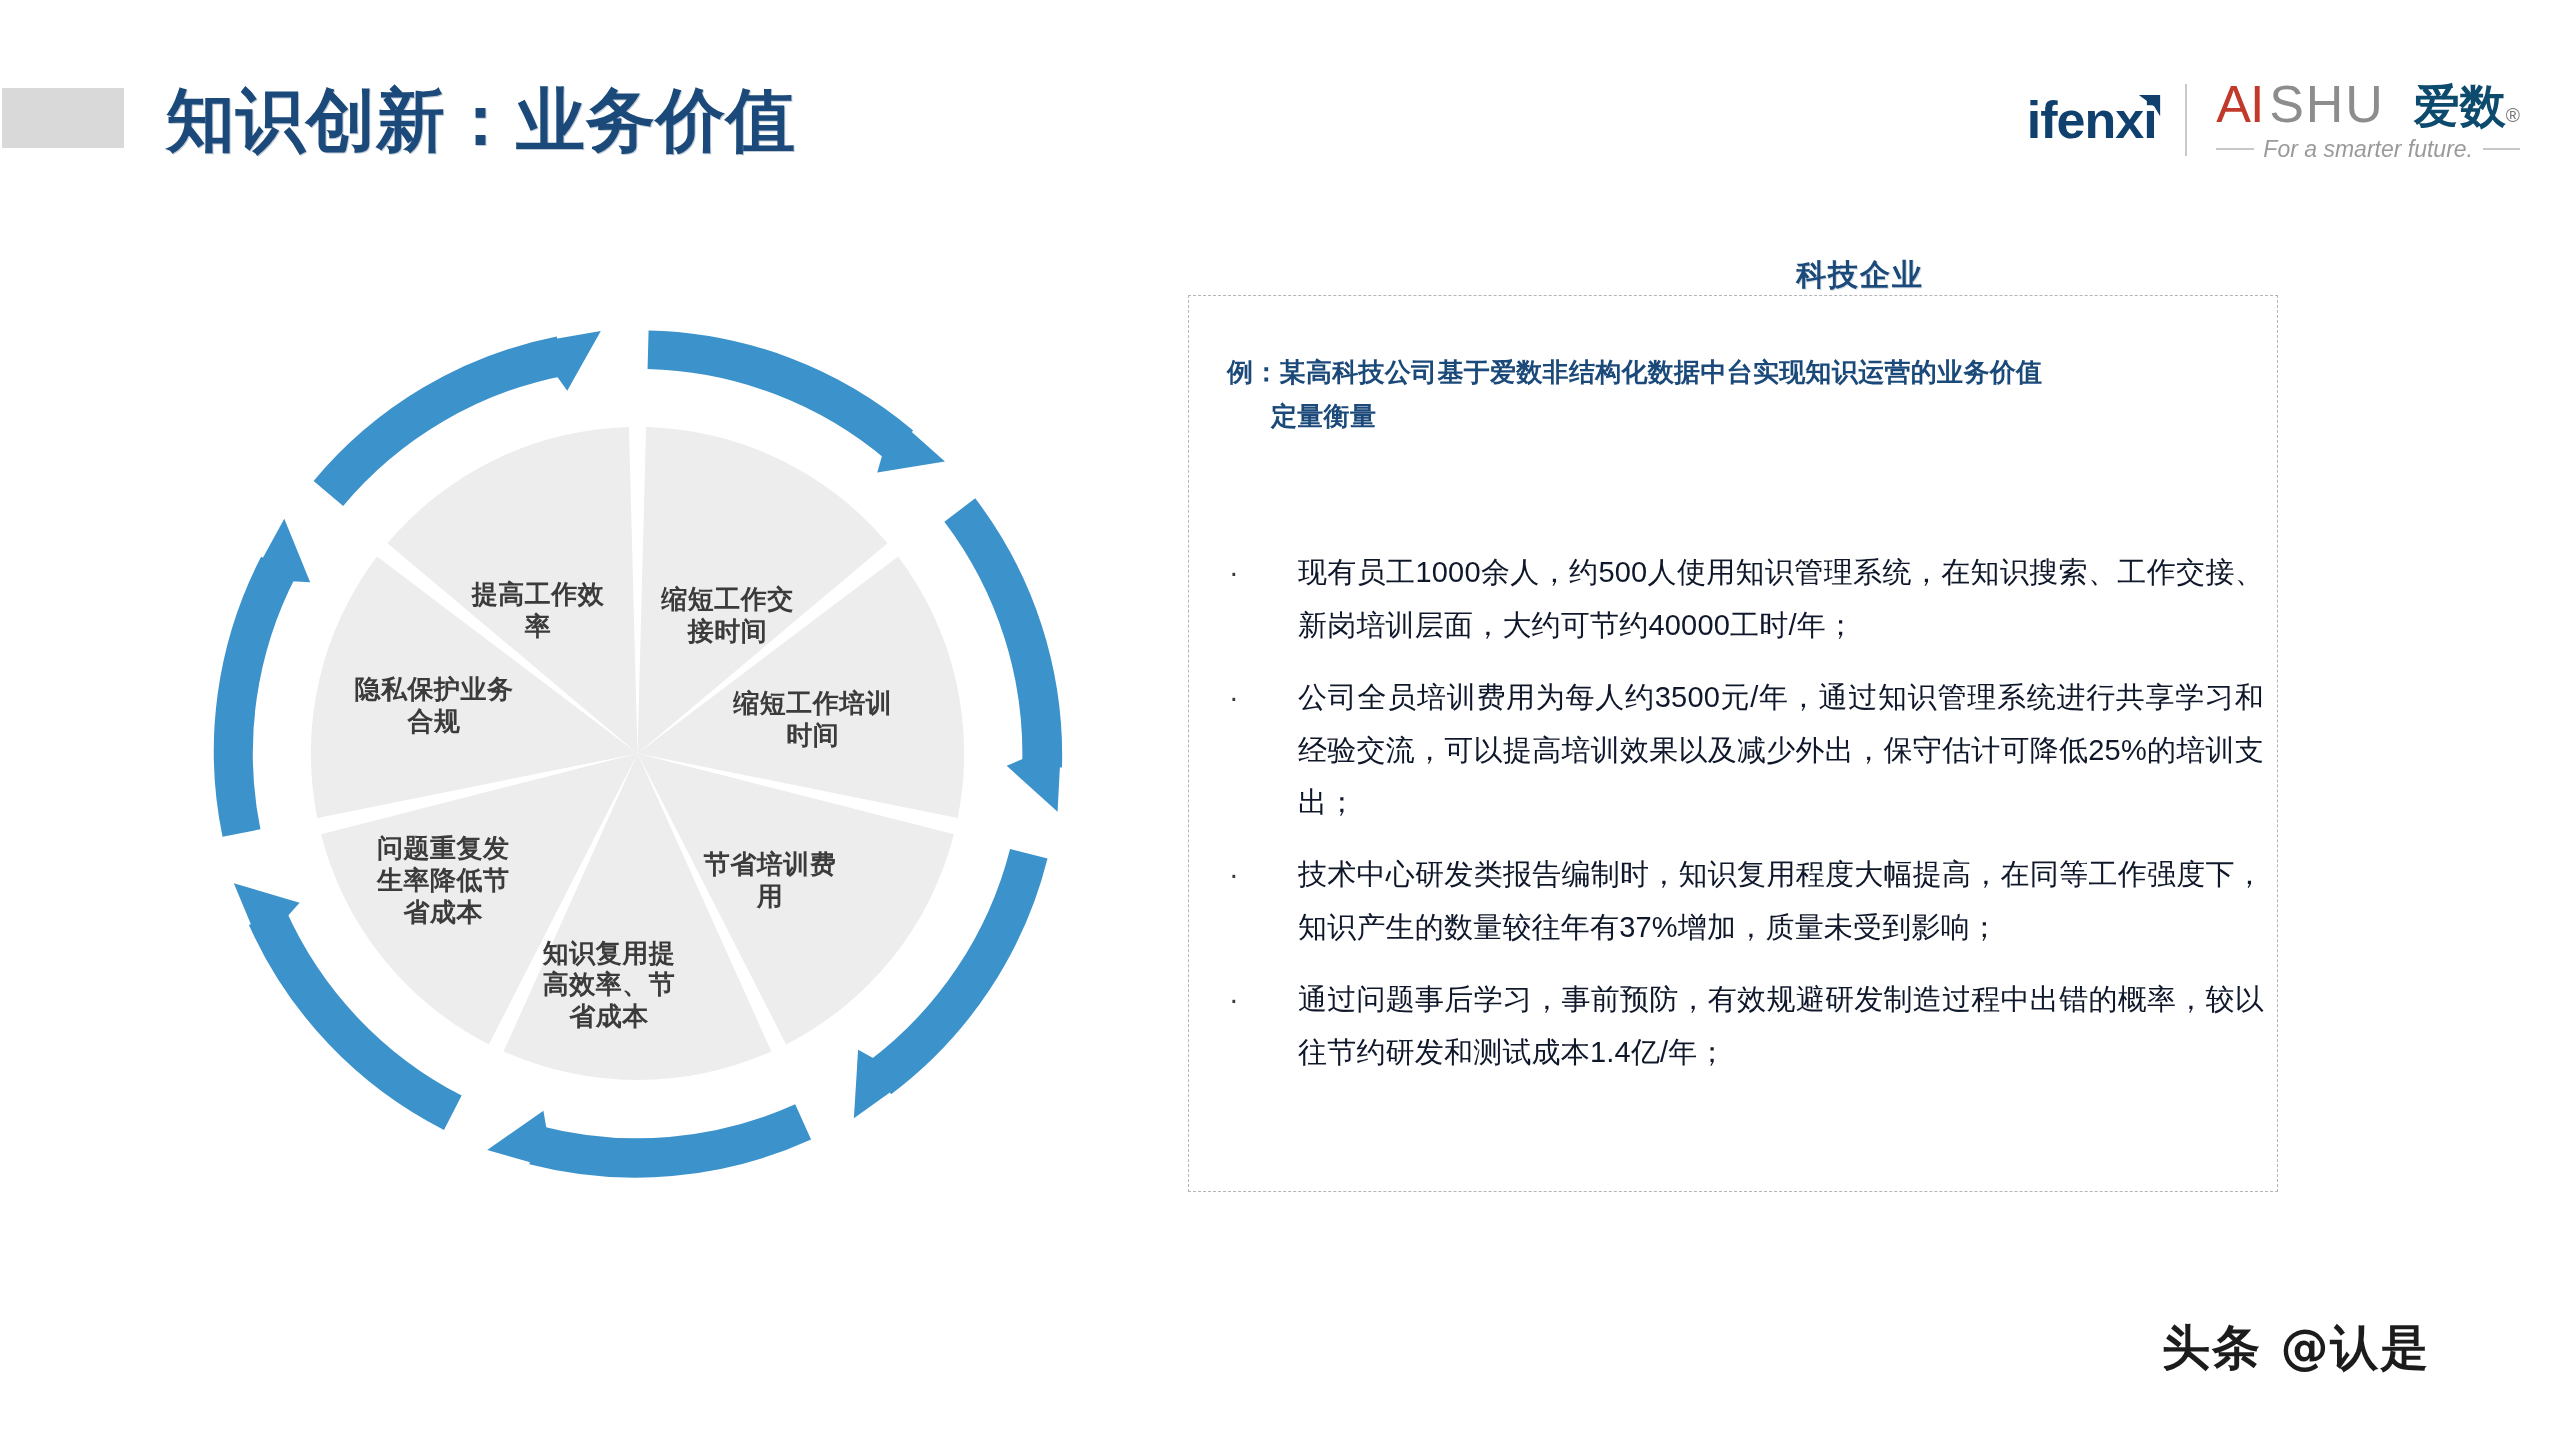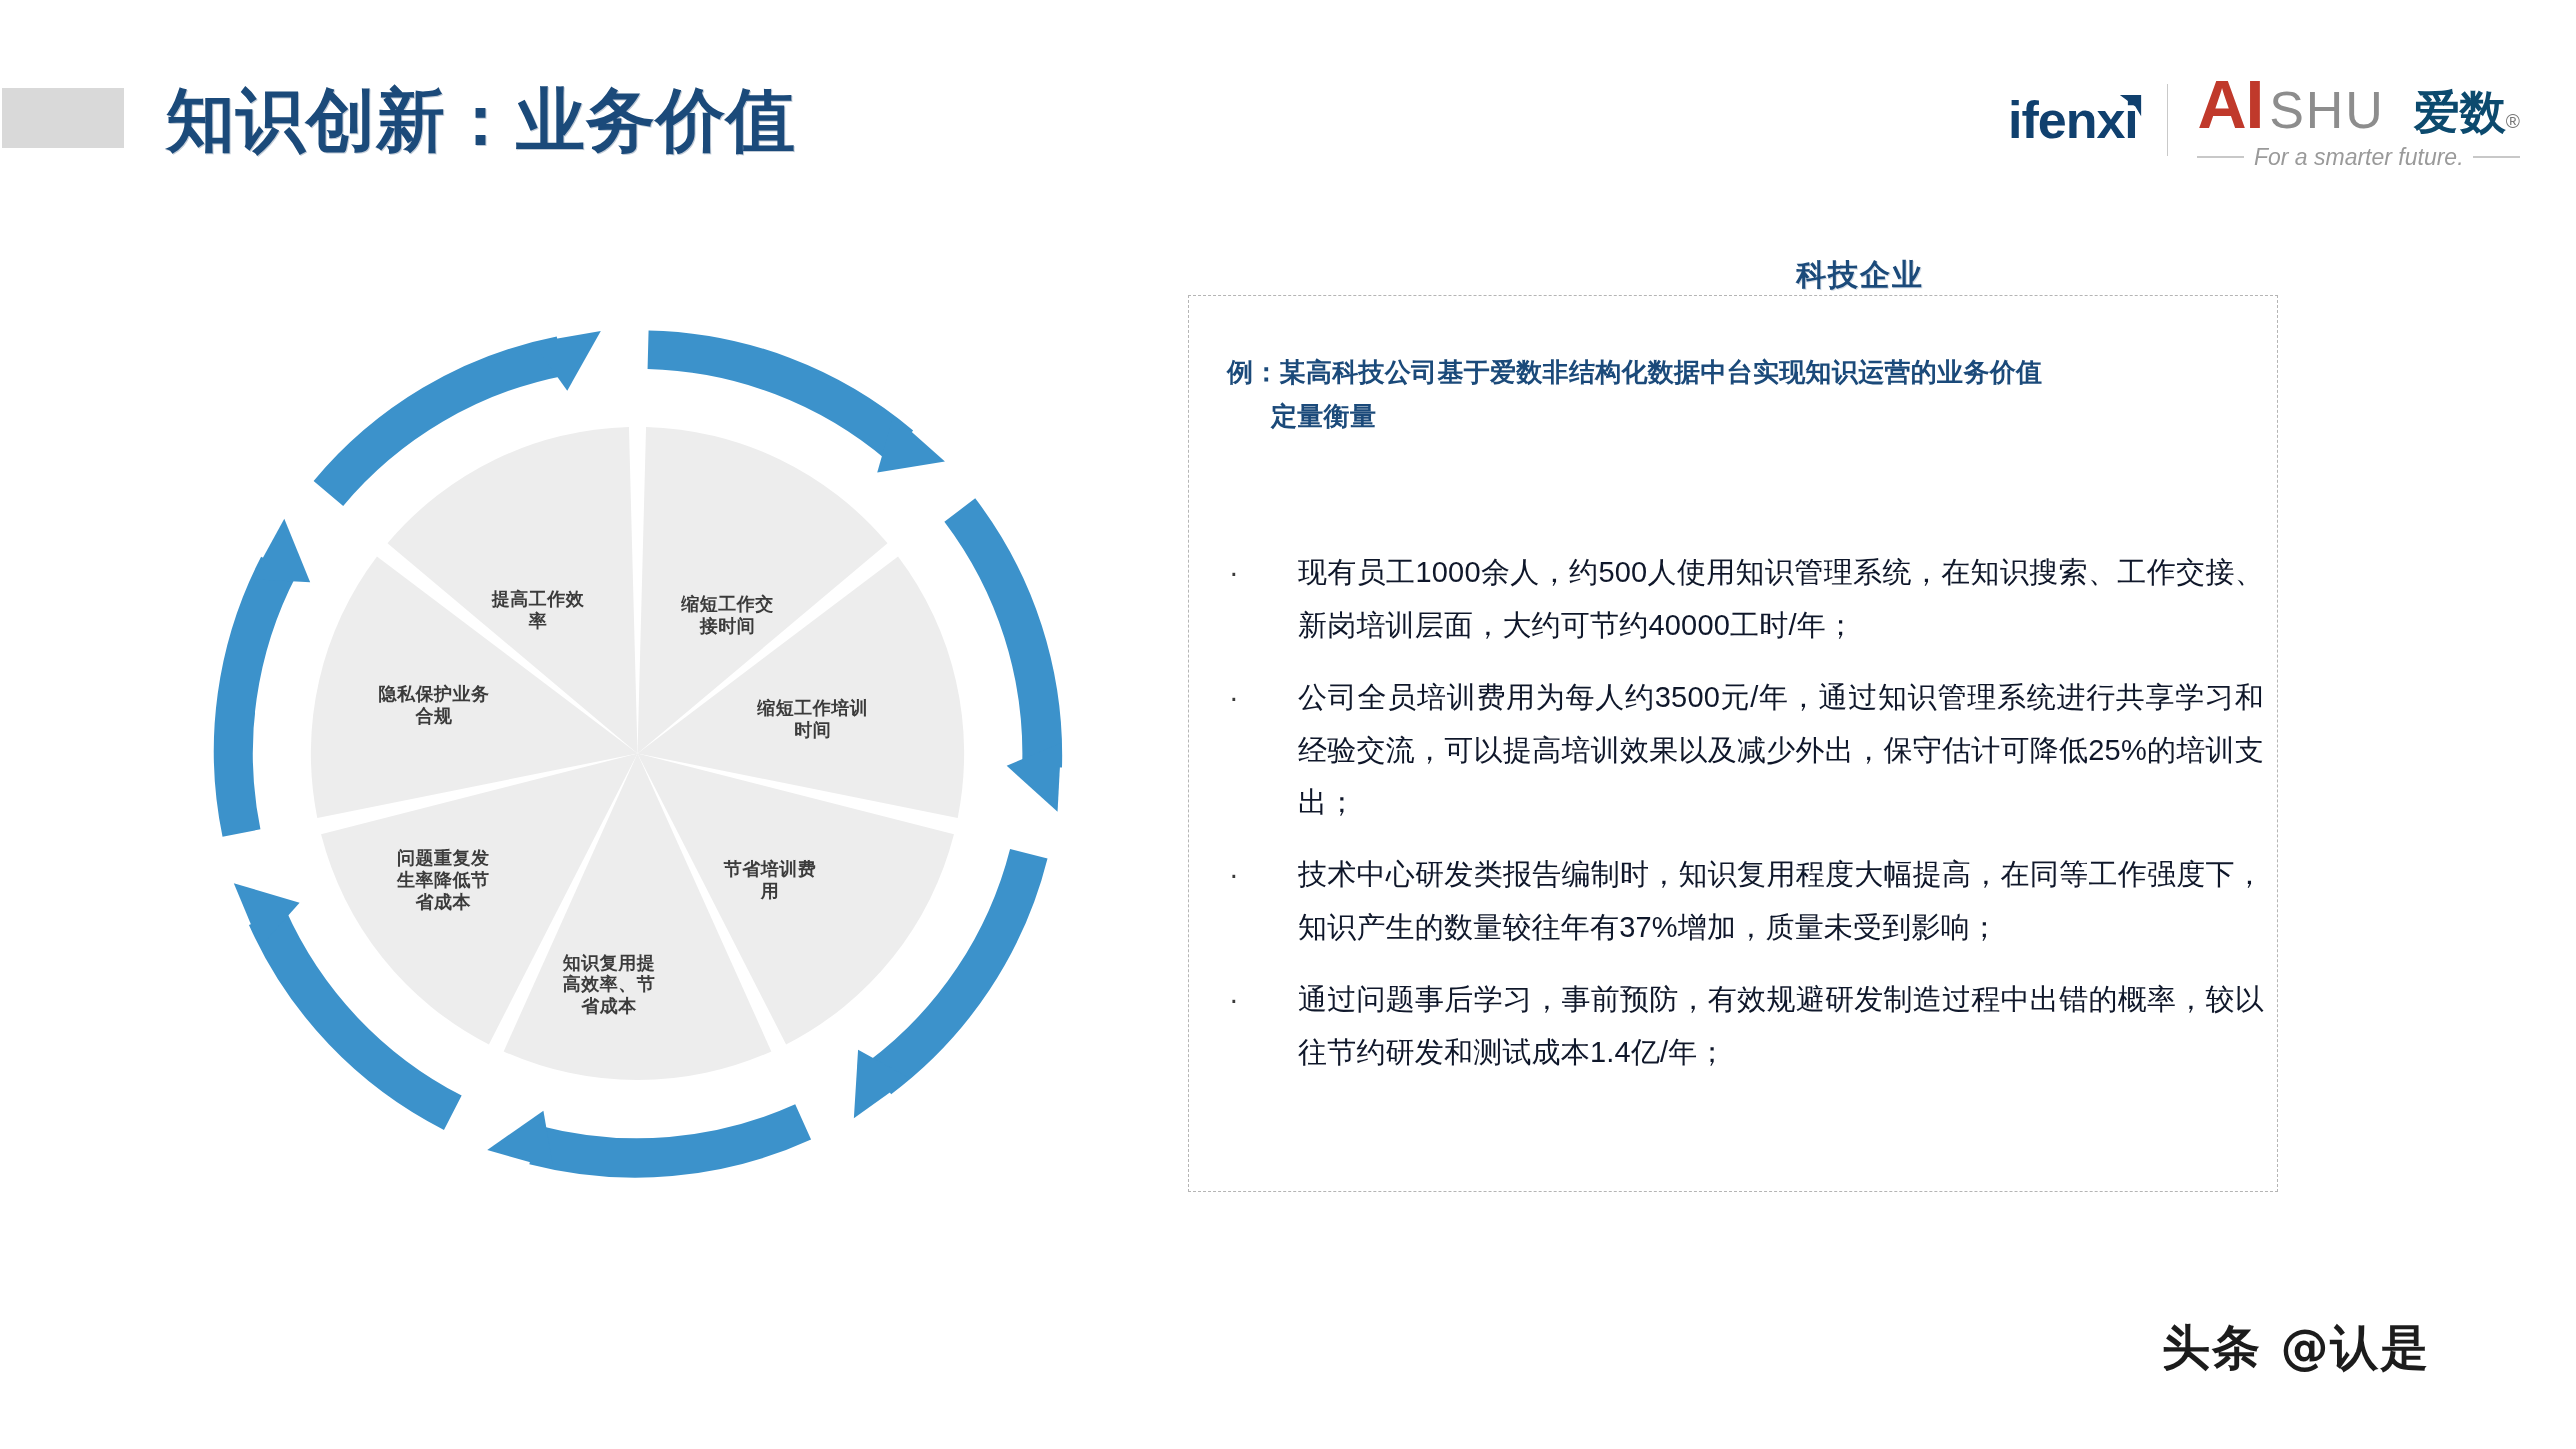--- a/index.html
+++ b/index.html
@@ -29,34 +29,34 @@
   .logo-ifenxi {
     position:relative; font-size:52px; font-weight:bold; color:#10406e;
     letter-spacing:-1px; line-height:1; padding-right:5.8px;
   }
   .logo-ifenxi .swoosh {
     position:absolute; right:-1.9px; top:-15.5px; width:29px; height:29px;
   }
   .logo-divider { width:1.9px; height:72px; background:#c9c9c9; margin:0 29px 0 23px; }
   .logo-aishu { display:flex; flex-direction:column; align-items:center; line-height:1; }
   .logo-aishu-row { display:flex; align-items:baseline; }
-  .ai-a { font-size:68px; font-weight:bold; color:#c0392b; letter-spacing:-1px; }
+  .ai-a { font-size:52px; font-weight:normal; color:#c0392b; letter-spacing:-1px; }
   .shu  { font-size:52px; font-weight:300; color:#8d8d8d; letter-spacing:1.9px; margin-left:5.8px; }
   .aishu-cn { font-size:46px; font-weight:bold; color:#0c4a6e; margin-left:29px; font-family:"DejaVu Sans",sans-serif; }
   .reg { font-size:19.3px; color:#777; vertical-align:super; }
   .tagline-wrap { display:flex; align-items:center; width:100%; margin-top:7.7px; }
   .tagline-rule { flex:1; height:1.9px; background:#c8c8c8; }
   .tagline { font-size:23px; color:#9a9a9a; padding:0 9.7px; white-space:nowrap;font-style:italic; }
 
   
   .cycle { position:absolute; left:164px; top:280px; width:947px; height:947px; }
   .cycle svg { width:100%; height:100%; display:block; }
   .seg-label {
     position:absolute; text-align:center;
-    font-size:18px; font-weight:bold; color:#3b3b3b;
+    font-size:26px; font-weight:bold; color:#3b3b3b;
     line-height:1.22; letter-spacing:0.5px;
     white-space:pre-line; transform:translate(-50%,-50%);
     pointer-events:none;
   }
 
   
   .panel-title {
     position:absolute; left:1657px; top:255px; width:406px;
     text-align:center; font-size:30px; font-weight:bold; color:#1b4a7a;
     letter-spacing:1.9px;

